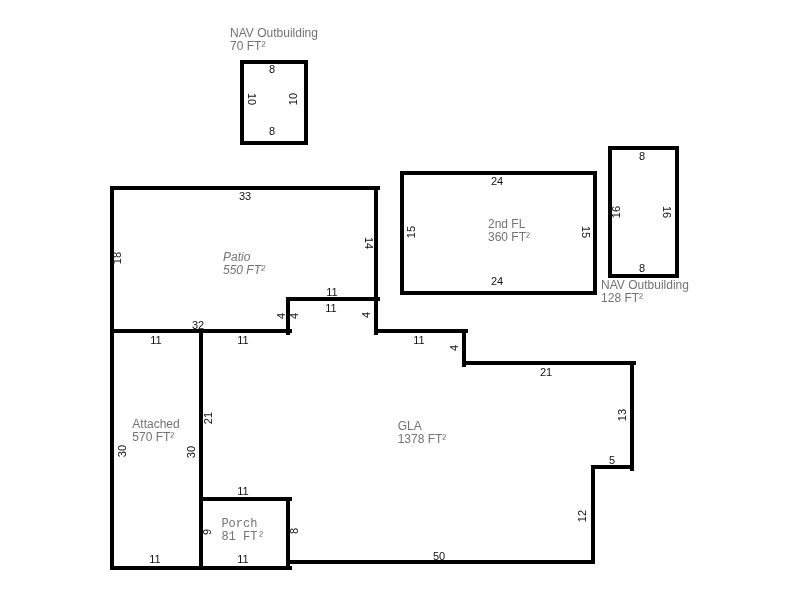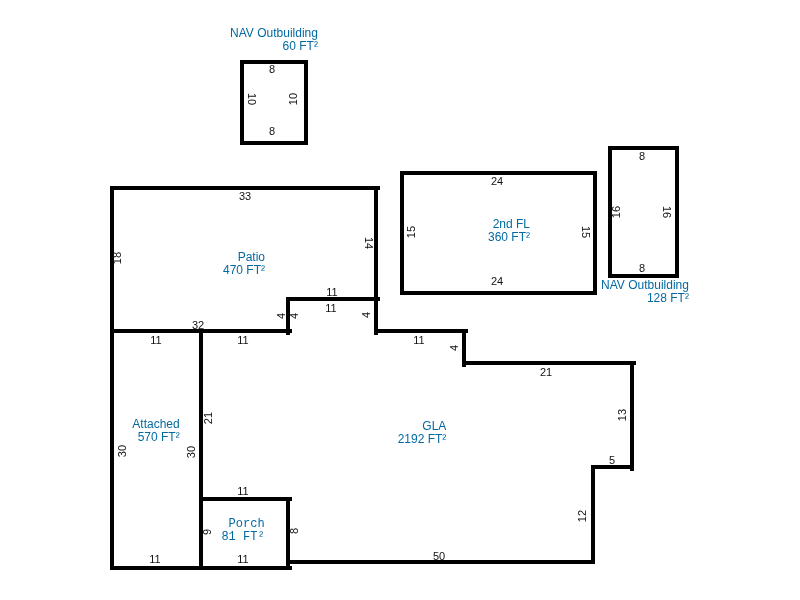--- a/index.html
+++ b/index.html
@@ -3,22 +3,22 @@
 <meta charset="utf-8">
 <style>
   html,body{margin:0;padding:0;background:#fff;}
   .canvas{position:relative;width:800px;height:600px;background:#ffffff;overflow:hidden;
           font-family:"Liberation Sans",sans-serif;}
   .wall{position:absolute;background:#000;}
   .dim{position:absolute;font-size:11px;color:#111;white-space:nowrap;
        transform:translate(-50%,-50%);line-height:11px;}
   .dim.vccw{transform:translate(-50%,-50%) rotate(-90deg);}
   .dim.vcw{transform:translate(-50%,-50%) rotate(90deg);}
-  .arealabel{position:absolute;transform:translateX(-50%);text-align:right;
-             font-size:12px;line-height:13px;color:#0369a1;white-space:nowrap;}
+  .arealabel{position:absolute;transform:translateX(-50%);text-align:left;
+             font-size:12px;line-height:13px;color:#737373;white-space:nowrap;}
   .arealabel span{display:block;}
 </style>
 </head>
 <body>
 
 <div class="canvas">
 
   <div class="wall" style="left:240px;top:60px;width:68px;height:4px;"></div>
   <div class="wall" style="left:240px;top:141px;width:68px;height:4px;"></div>
   <div class="wall" style="left:240px;top:60px;width:4px;height:85px;"></div>
@@ -50,45 +50,45 @@
   <div class="wall" style="left:374px;top:329px;width:94px;height:4px;"></div>
   <div class="wall" style="left:462px;top:329px;width:4px;height:38px;"></div>
   <div class="wall" style="left:462px;top:361px;width:174px;height:4px;"></div>
   <div class="wall" style="left:630px;top:361px;width:4px;height:110px;"></div>
   <div class="wall" style="left:591px;top:465px;width:43px;height:4px;"></div>
   <div class="wall" style="left:591px;top:465px;width:4px;height:99px;"></div>
   <div class="wall" style="left:286px;top:560px;width:309px;height:4px;"></div>
 
   <div class="arealabel" style="left:274px;top:27px;">
     <span>NAV Outbuilding</span>
-    <span>60 FT²</span>
+    <span>70 FT²</span>
   </div>
-  <div class="arealabel" style="left:244px;top:251px;">
+  <div class="arealabel" style="left:244px;top:251px;font-style:italic;">
     <span>Patio</span>
-    <span>470 FT²</span>
+    <span>550 FT²</span>
   </div>
   <div class="arealabel" style="left:497px;top:218px;margin-left:12px;">
     <span>2nd FL</span>
     <span>360 FT²</span>
   </div>
   <div class="arealabel" style="left:645px;top:279px;">
     <span>NAV Outbuilding</span>
     <span>128 FT²</span>
   </div>
   <div class="arealabel" style="left:156px;top:418px;">
     <span>Attached</span>
     <span>570 FT²</span>
   </div>
   <div class="arealabel" style="left:243px;top:518px;font-family:Liberation Mono, monospace;">
     <span>Porch</span>
     <span>81 FT²</span>
   </div>
   <div class="arealabel" style="left:422px;top:420px;">
     <span>GLA</span>
-    <span>2192 FT²</span>
+    <span>1378 FT²</span>
   </div>
 
   <span class="dim" style="left:272px;top:69px;">8</span>
   <span class="dim" style="left:272px;top:131px;">8</span>
   <span class="dim vcw" style="left:251px;top:99px;">10</span>
   <span class="dim vccw" style="left:293px;top:99px;">10</span>
 
   <span class="dim" style="left:245px;top:196px;">33</span>
   <span class="dim vccw" style="left:117px;top:258px;">18</span>
   <span class="dim vcw" style="left:368px;top:243px;">14</span>

